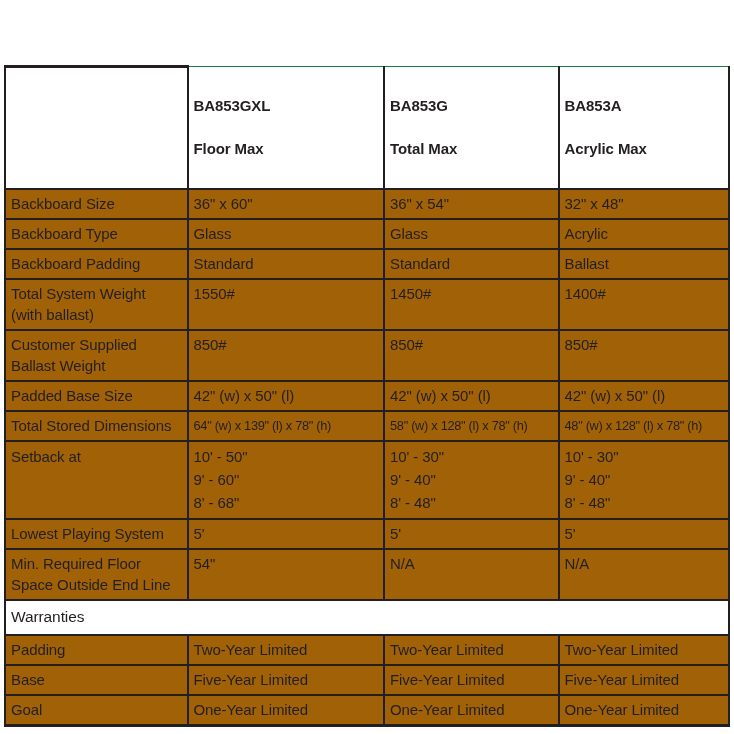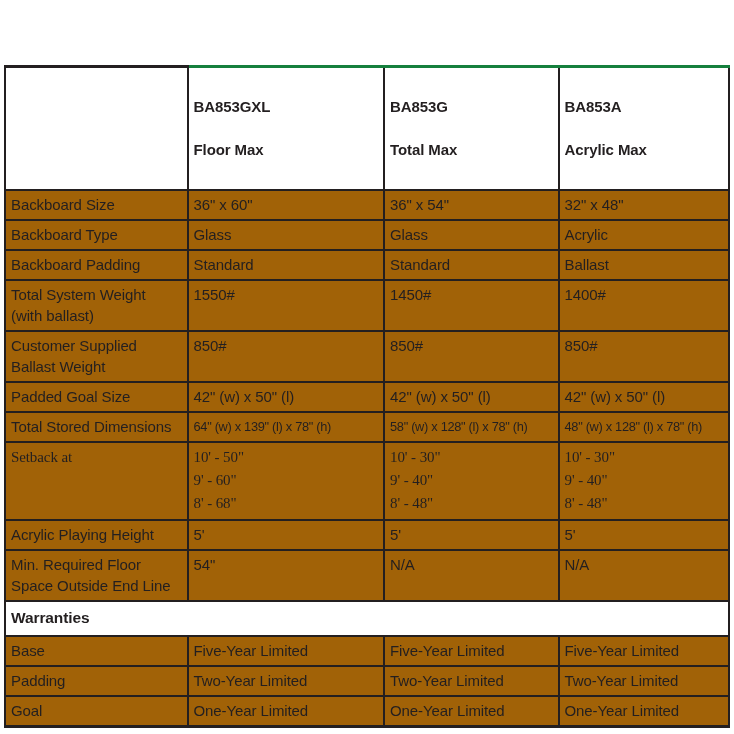--- a/index.html
+++ b/index.html
@@ -37,47 +37,46 @@
     line-height: 1.4;
     letter-spacing: -0.1px;
     white-space: pre-line;
     overflow: hidden;
   }
   thead th {
     background: #ffffff;
     font-weight: bold;
     padding-top: 7px;
     padding-bottom: 7px;
-    border-top: 3px solid #15803d;
+    border-top: 1px solid #15803d;
   }
   thead th.corner {
     border-top: 3px solid #231f20;
   }
   .model, .mname {
     display: block;
     line-height: 1.45;
   }
   tbody td {
     background: #a16207;
   }
   tbody td.section-cell {
     background: #ffffff;
-    font-weight: bold;
+    font-weight: normal;
     font-size: 15.5px;
     padding-top: 5px;
     padding-bottom: 6px;
   }
   tbody td.value-cell.condensed {
     font-size: 12.8px;
     letter-spacing: -0.3px;
     padding-top: 5px;
   }
   tbody tr.tall-lines td {
     line-height: 1.55;
-    font-family: Liberation Serif, serif;
   }
 </style>
 </head>
 <body>
 
 <div class="canvas">
   <table class="spec-table">
     <colgroup>
       <col style="width:182px">
       <col style="width:196px">
@@ -128,21 +127,21 @@
           <td class="value-cell">1400#</td>
         </tr>
         <tr>
           <td class="label-cell">Customer Supplied
 Ballast Weight</td>
           <td class="value-cell">850#</td>
           <td class="value-cell">850#</td>
           <td class="value-cell">850#</td>
         </tr>
         <tr>
-          <td class="label-cell">Padded Goal Size</td>
+          <td class="label-cell">Padded Base Size</td>
           <td class="value-cell">42" (w) x 50" (l)</td>
           <td class="value-cell">42" (w) x 50" (l)</td>
           <td class="value-cell">42" (w) x 50" (l)</td>
         </tr>
         <tr>
           <td class="label-cell">Total Stored Dimensions</td>
           <td class="value-cell condensed">64" (w) x 139" (l) x 78" (h)</td>
           <td class="value-cell condensed">58" (w) x 128" (l) x 78" (h)</td>
           <td class="value-cell condensed">48" (w) x 128" (l) x 78" (h)</td>
         </tr>
@@ -152,46 +151,46 @@
 9' - 60"
 8' - 68"</td>
           <td class="value-cell">10' - 30"
 9' - 40"
 8' - 48"</td>
           <td class="value-cell">10' - 30"
 9' - 40"
 8' - 48"</td>
         </tr>
         <tr>
-          <td class="label-cell">Acrylic Playing Height</td>
+          <td class="label-cell">Lowest Playing System</td>
           <td class="value-cell">5'</td>
           <td class="value-cell">5'</td>
           <td class="value-cell">5'</td>
         </tr>
         <tr>
           <td class="label-cell">Min. Required Floor
 Space Outside End Line</td>
           <td class="value-cell">54"</td>
           <td class="value-cell">N/A</td>
           <td class="value-cell">N/A</td>
         </tr>
         <tr>
           <td colspan="4" class="section-cell">Warranties</td>
         </tr>
         <tr>
+          <td class="label-cell">Padding</td>
+          <td class="value-cell">Two-Year Limited</td>
+          <td class="value-cell">Two-Year Limited</td>
+          <td class="value-cell">Two-Year Limited</td>
+        </tr>
+        <tr>
           <td class="label-cell">Base</td>
           <td class="value-cell">Five-Year Limited</td>
           <td class="value-cell">Five-Year Limited</td>
           <td class="value-cell">Five-Year Limited</td>
-        </tr>
-        <tr>
-          <td class="label-cell">Padding</td>
-          <td class="value-cell">Two-Year Limited</td>
-          <td class="value-cell">Two-Year Limited</td>
-          <td class="value-cell">Two-Year Limited</td>
         </tr>
         <tr>
           <td class="label-cell">Goal</td>
           <td class="value-cell">One-Year Limited</td>
           <td class="value-cell">One-Year Limited</td>
           <td class="value-cell">One-Year Limited</td>
         </tr>
       </tbody>
   </table>
 </div>

